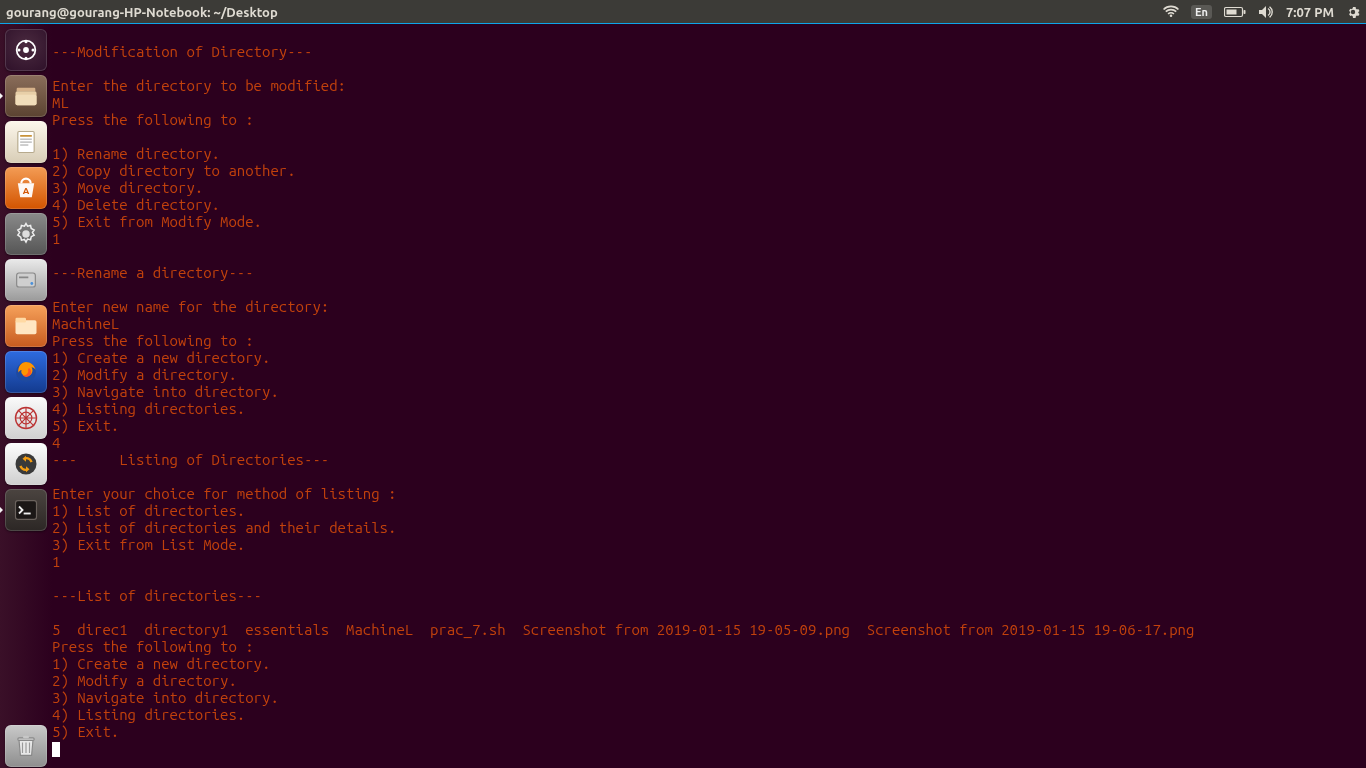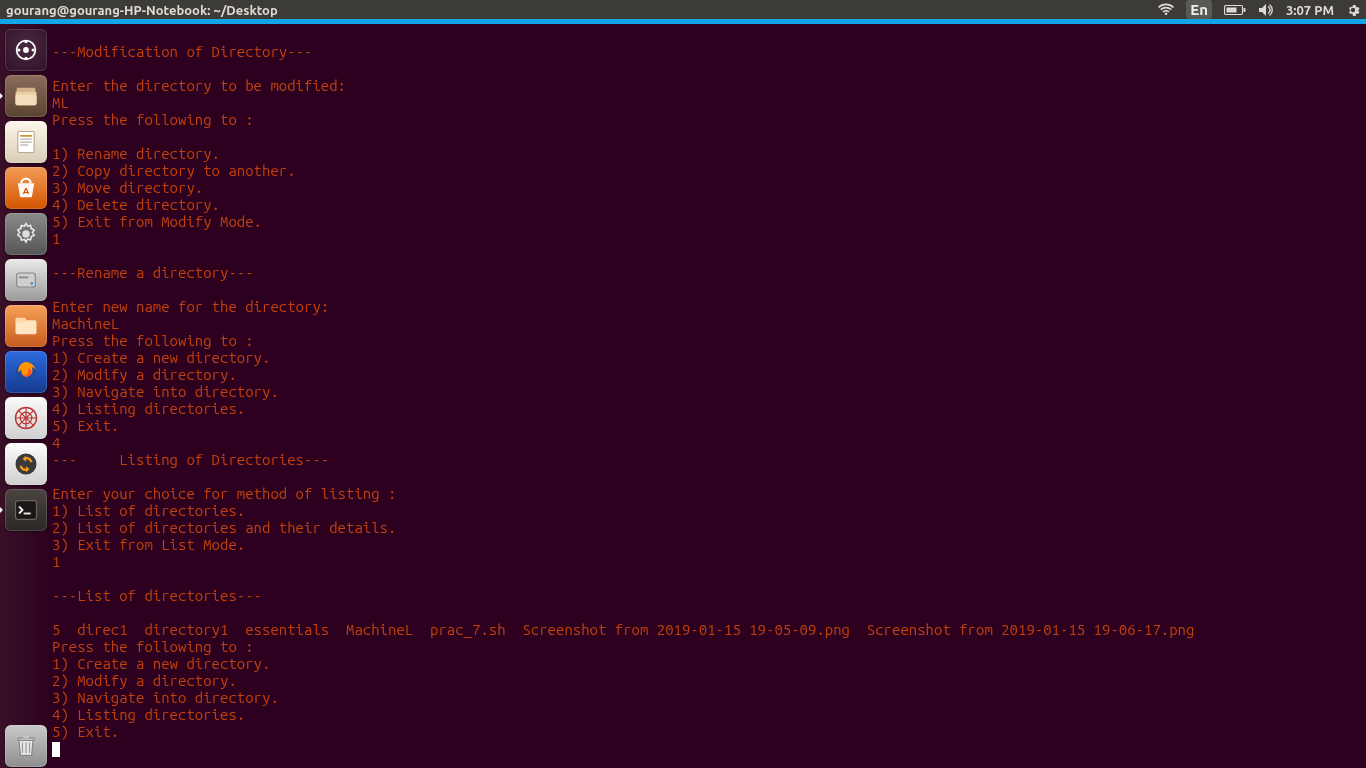--- a/index.html
+++ b/index.html
@@ -8,30 +8,30 @@
   
   .topbar {
     height: 24px;
     background: #3c3b37;
     color: #dfdbd2;
     display: flex;
     align-items: center;
     font-size: 13px;
     font-weight: bold;
     padding: 0 6px;
-    border-bottom: 5px solid #0ea5e9;
+    border-bottom: 1px solid #0ea5e9;
   }
   .topbar-title { flex: 1; }
   .topbar-right { display: flex; align-items: center; gap: 12px; }
   .topbar-right .indicator { display: flex; align-items: center; }
   .lang-indicator {
     background: #5a5955;
     border-radius: 3px;
     padding: 1px 4px;
-    font-size: 15px;
+    font-size: 11px;
     font-weight: bold;
     color: #eee;
   }
   .topbar svg { fill: #dfdbd2; }
   
   .workspace { flex: 1; display: flex; }
   
   .launcher {
     width: 52px;
     background: linear-gradient(to right, #3a1028 0%, #2c001e 100%);
@@ -122,21 +122,21 @@
           <rect x="2.5" y="3.5" width="10" height="5"></rect>
         </svg>
     </span>
     <span class="indicator">
       <svg width="16" height="14" viewBox="0 0 16 14">
           <path d="M1 5h3l4-4v12l-4-4H1V5z"></path>
           <path d="M10 3.5a4 4 0 010 7" fill="none" stroke="#dfdbd2" stroke-width="1.4"></path>
           <path d="M11.5 1.7a6.5 6.5 0 010 10.6" fill="none" stroke="#dfdbd2" stroke-width="1.4"></path>
         </svg>
     </span>
-    <span class="indicator" style="font-weight:bold">3:07 PM</span>
+    <span class="indicator" style="font-weight:bold">7:07 PM</span>
     <span class="indicator">
       <svg width="14" height="14" viewBox="0 0 14 14">
           <path d="M7 9.2A2.2 2.2 0 107 4.8a2.2 2.2 0 000 4.4zM12.3 8l1.2.9-1.2 2.1-1.4-.4a5 5 0 01-1 .6L9.6 13H7l-.3-1.8a5 5 0 01-1-.6l-1.4.4L3 8.9 4.2 8a5 5 0 010-1.2L3 5.9l1.2-2.1 1.4.4a5 5 0 011-.6L7 2h2.6l.3 1.8a5 5 0 011 .6l1.4-.4 1.2 2.1-1.2.9a5 5 0 010 1z"></path>
         </svg>
     </span>
   </div>
 </div>
 
 <div class="workspace">
   <div class="launcher">

